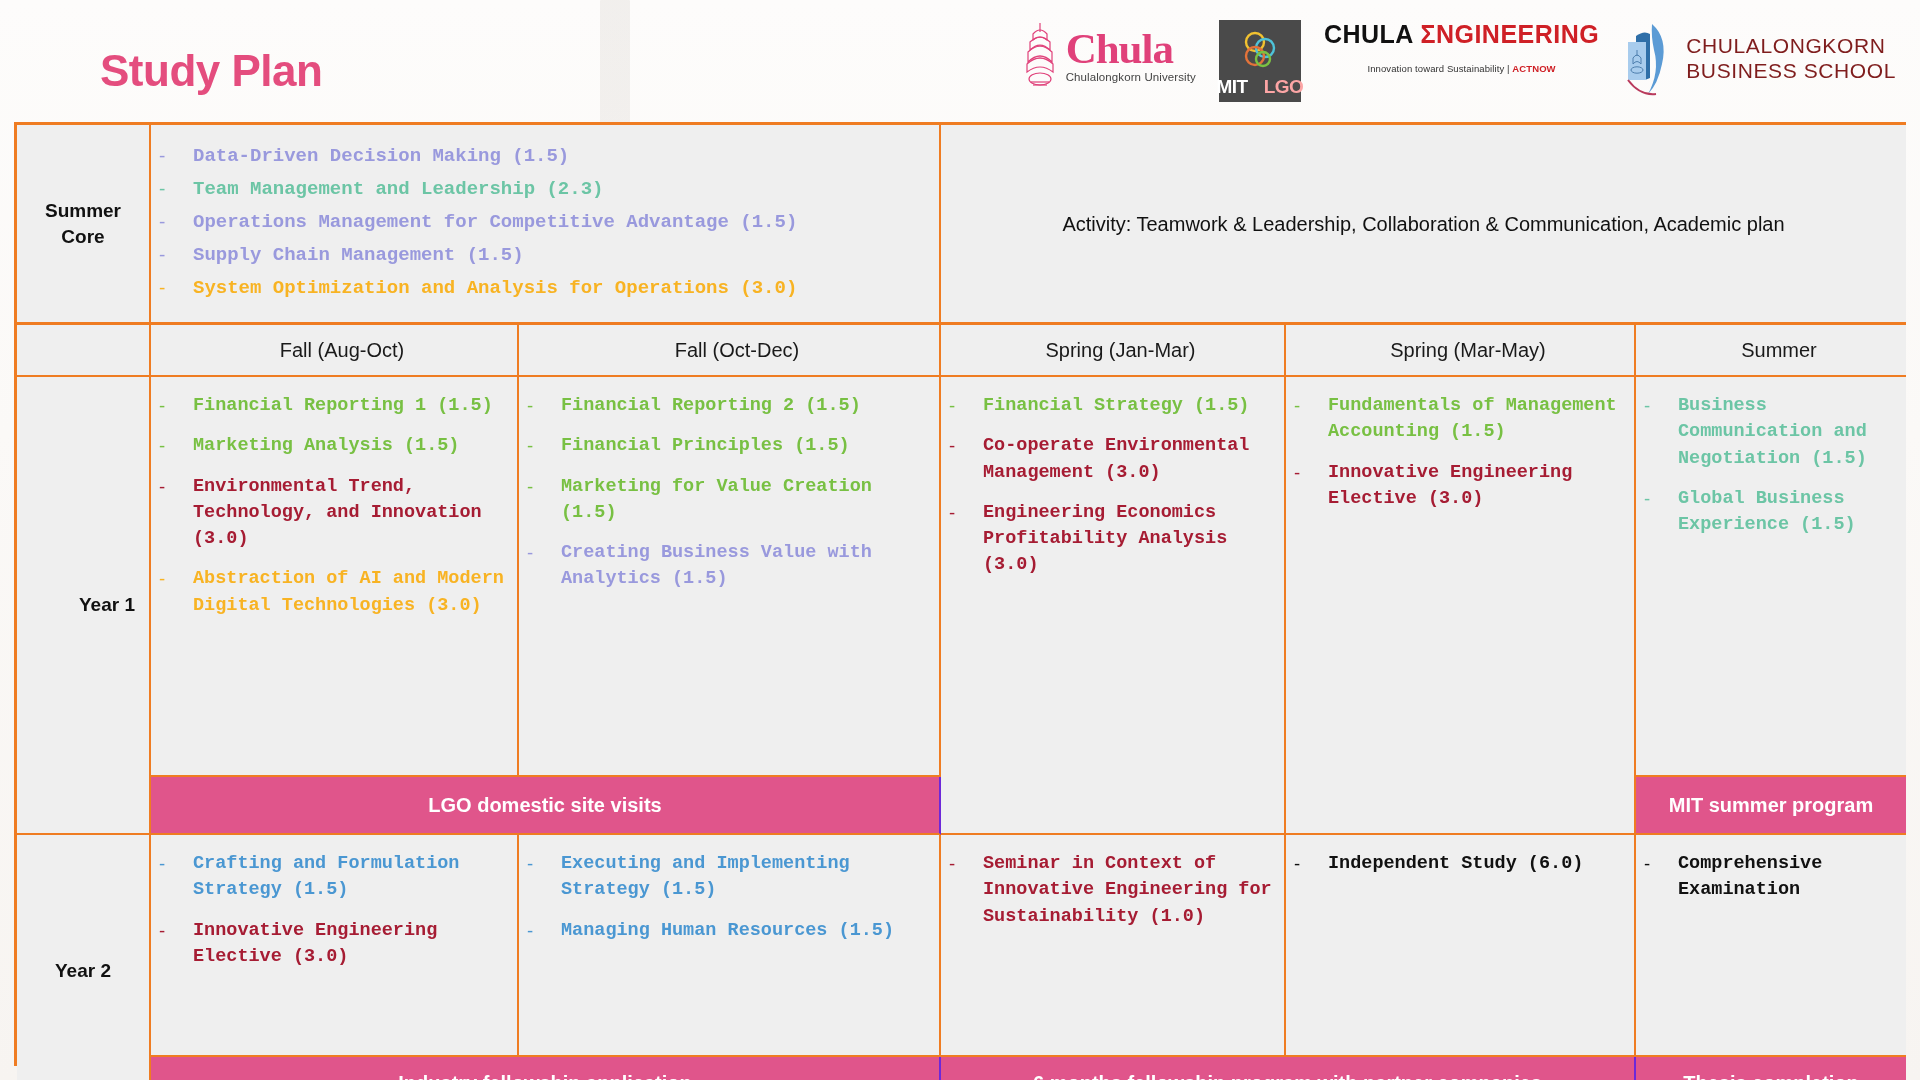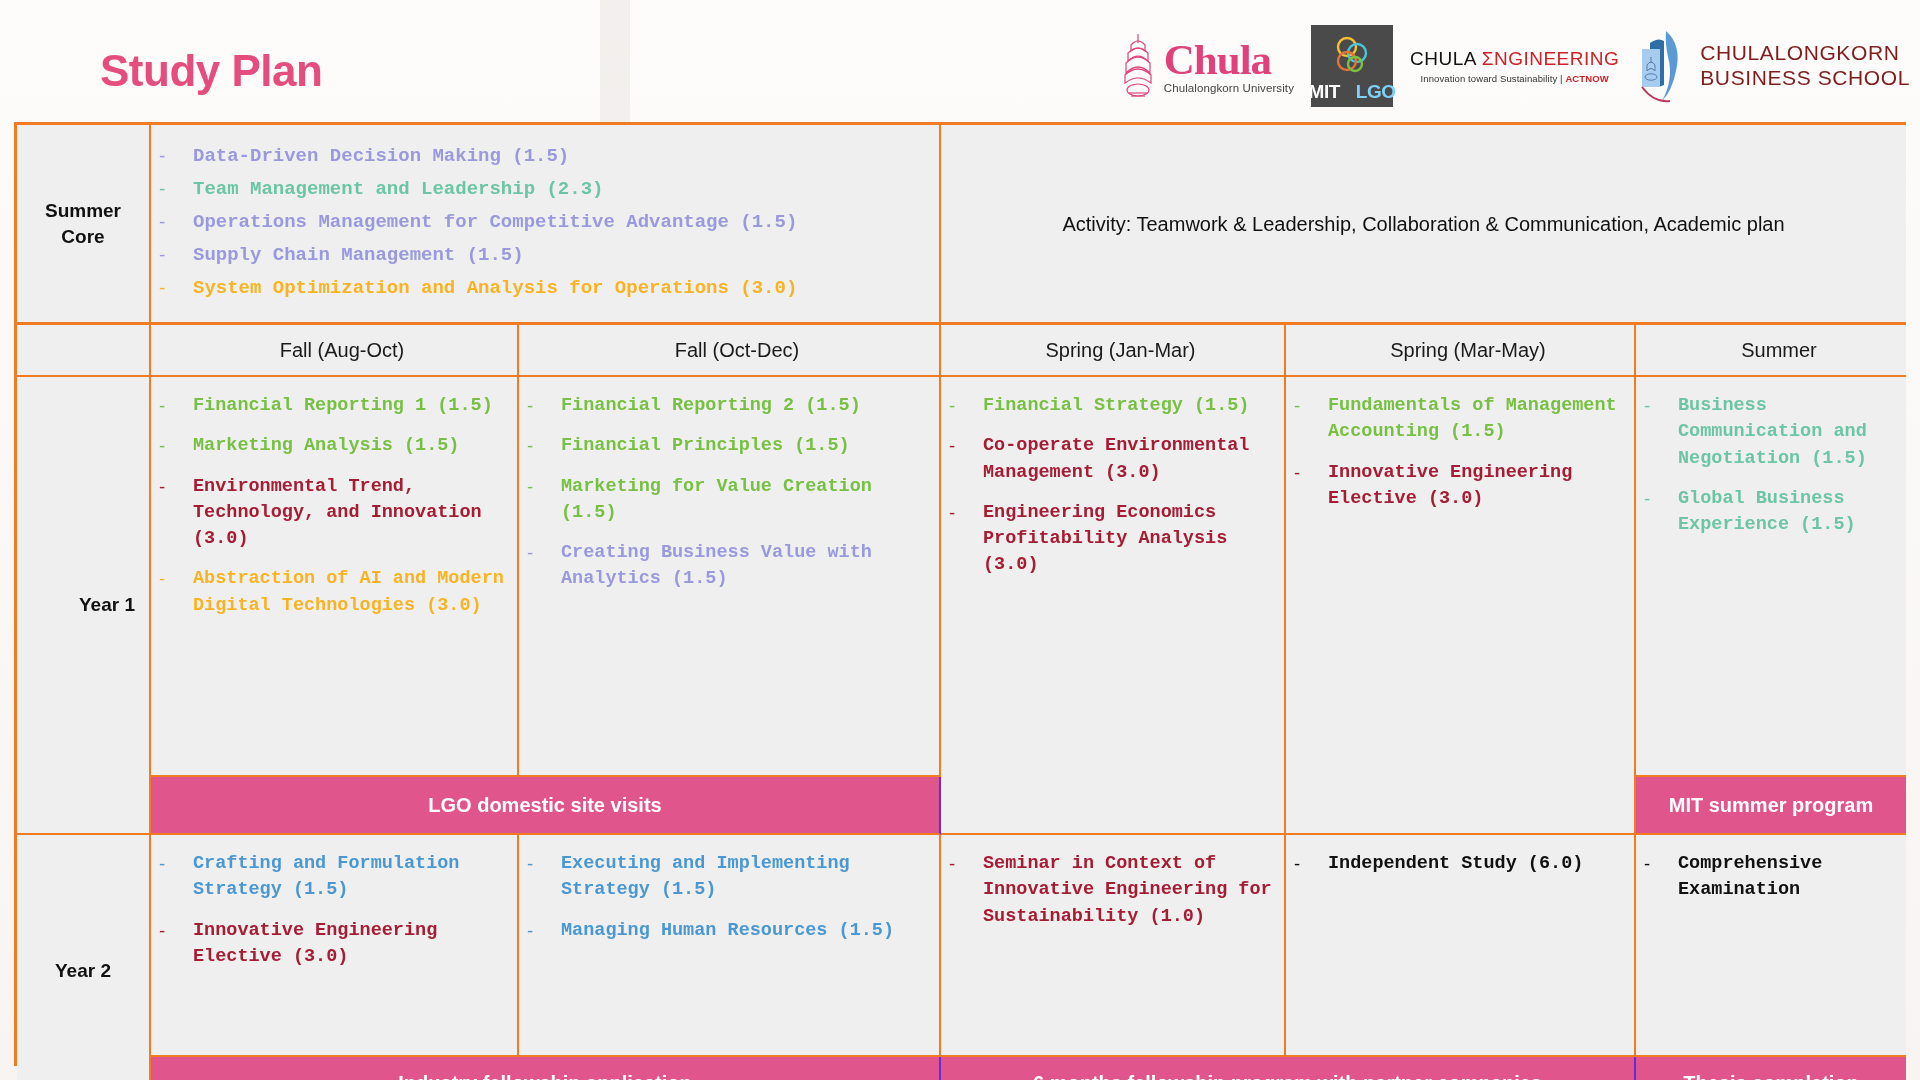--- a/index.html
+++ b/index.html
@@ -49,26 +49,26 @@
     position: absolute;
     left: 100px;
     top: 46px;
     font-size: 44px;
     font-weight: bold;
     color: #e44d7e;
     letter-spacing: -0.5px;
   }
   .logos {
     position: absolute;
-    right: 10px;
+    right: 24px;
     top: 20px;
     height: 92px;
     display: flex;
-    align-items: center;
-    gap: 17px;
+    align-items: flex-start;
+    gap: 23px;
   }
 
   
   .logo-chula { display: flex; align-items: center; gap: 8px; }
   .chula-mark {
     width: 36px; height: 70px;
     position: relative;
   }
   .chula-text-wrap { display: flex; flex-direction: column; line-height: 1; }
   .chula-word {
@@ -95,28 +95,28 @@
     justify-content: space-between;
     padding: 8px 0 6px 0;
     box-sizing: border-box;
   }
   .mitlgo-word {
     font-size: 19px;
     font-weight: bold;
     letter-spacing: -0.5px;
   }
   .mitlgo-word .mit { color: #ffffff; }
-  .mitlgo-word .lgo { color: #7dd3fc; margin-left: 16px; }
+  .mitlgo-word .lgo { color: #fca5a5; margin-left: 16px; }
 
   
   .logo-eng { display: flex; flex-direction: column; align-items: center; }
-  .eng-line1 { font-size: 19px; font-weight: normal; letter-spacing: 0.5px; }
+  .eng-line1 { font-size: 25px; font-weight: bold; letter-spacing: 0.5px; }
   .eng-line1 .k { color: #111; }
   .eng-line1 .r { color: #cf2026; }
-  .eng-line2 { font-size: 9.5px; color: #333; margin-top: 3px; letter-spacing: 0.1px; }
+  .eng-line2 { font-size: 9.5px; color: #333; margin-top: 14px; letter-spacing: 0.1px; }
   .eng-line2 .act { color: #cf2026; font-weight: bold; }
 
   
   .logo-cbs { display: flex; align-items: center; gap: 10px; }
   .cbs-mark { width: 54px; height: 78px; position: relative; }
   .cbs-text { display: flex; flex-direction: column; line-height: 1.18; }
   .cbs-l1, .cbs-l2 { font-size: 21px; color: #7f1d1d; letter-spacing: 0.6px; }
 
   
   .grid {

